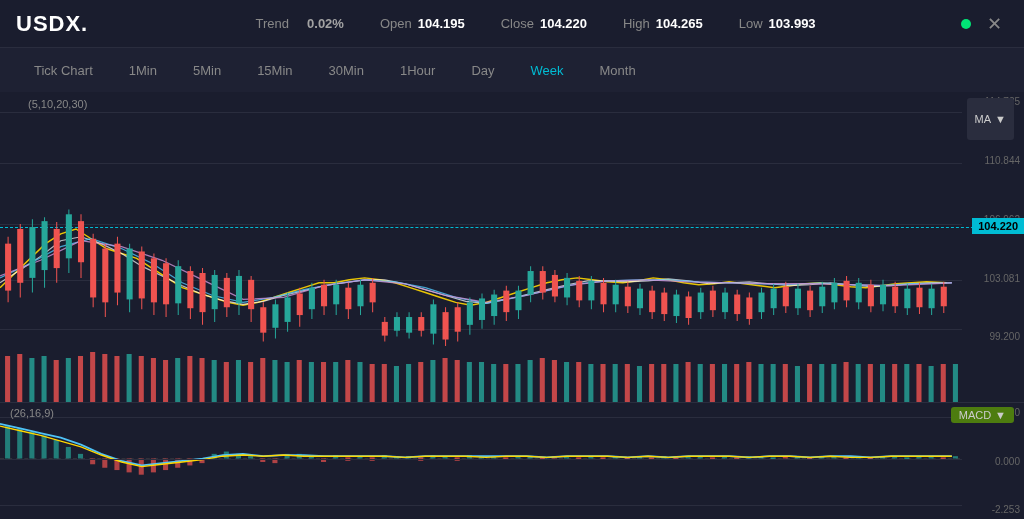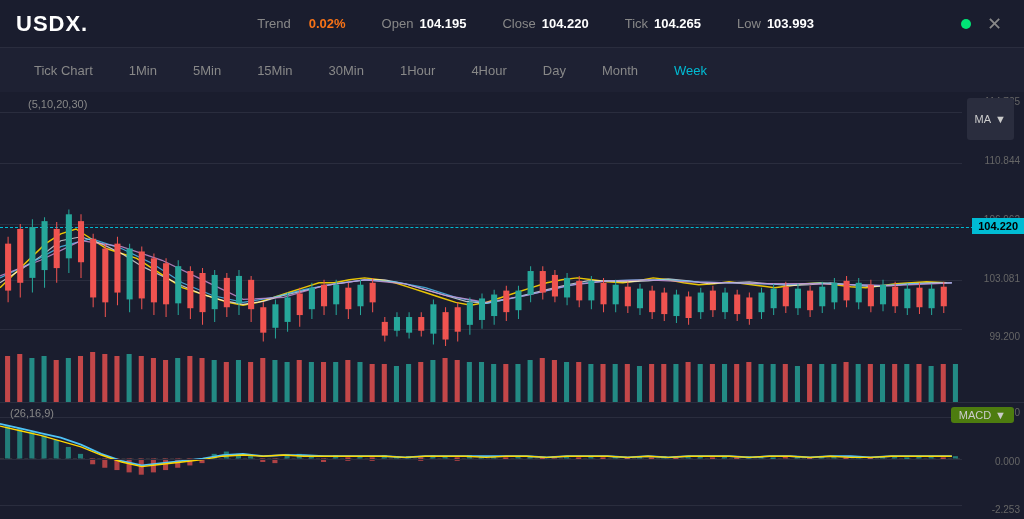--- a/index.html
+++ b/index.html
@@ -42,21 +42,21 @@
       align-items: center;
     }
     .stat-label {
       color: #888;
     }
     .stat-value {
       color: #ffffff;
       font-weight: 600;
     }
     .stat-value.positive {
-      color: #f97316;
+      color: #a3a3a3;
       margin-left: 12px;
     }
     .header-right {
       display: flex;
       align-items: center;
       gap: 10px;
     }
     .dot-green {
       width: 10px;
       height: 10px;
@@ -255,45 +255,44 @@
     </div>
     <div class="stat-item">
       <span class="stat-label">Open</span>
       <span class="stat-value">104.195</span>
     </div>
     <div class="stat-item">
       <span class="stat-label">Close</span>
       <span class="stat-value">104.220</span>
     </div>
     <div class="stat-item">
-      <span class="stat-label">Tick</span>
+      <span class="stat-label">High</span>
       <span class="stat-value">104.265</span>
     </div>
     <div class="stat-item">
       <span class="stat-label">Low</span>
       <span class="stat-value">103.993</span>
     </div>
   </div>
   <div class="header-right">
     <div class="dot-green"></div>
     <div class="close-btn">✕</div>
   </div>
 </div>
 
 <div class="timeframe-nav">
   <div class="tf-item">Tick Chart</div>
   <div class="tf-item">1Min</div>
   <div class="tf-item">5Min</div>
   <div class="tf-item">15Min</div>
   <div class="tf-item">30Min</div>
   <div class="tf-item">1Hour</div>
-  <div class="tf-item">4Hour</div>
   <div class="tf-item">Day</div>
+  <div class="tf-item active">Week</div>
   <div class="tf-item">Month</div>
-  <div class="tf-item active">Week</div>
 </div>
 
 <div class="chart-container">
 
   <div class="main-chart">
     <div class="chart-label-top-left">(5,10,20,30)</div>
     <div class="chart-label-top-right">
       <span>MA</span>
       <span>▼</span>
     </div>

